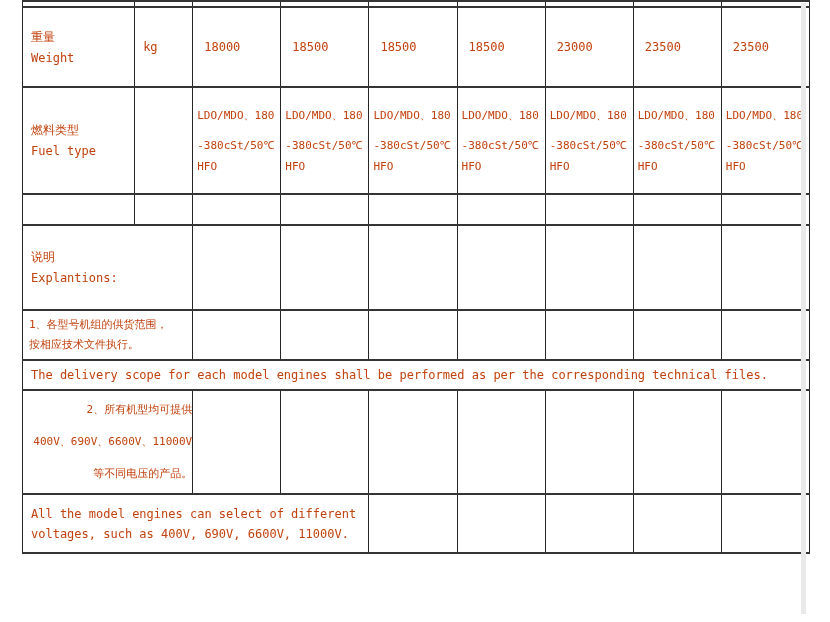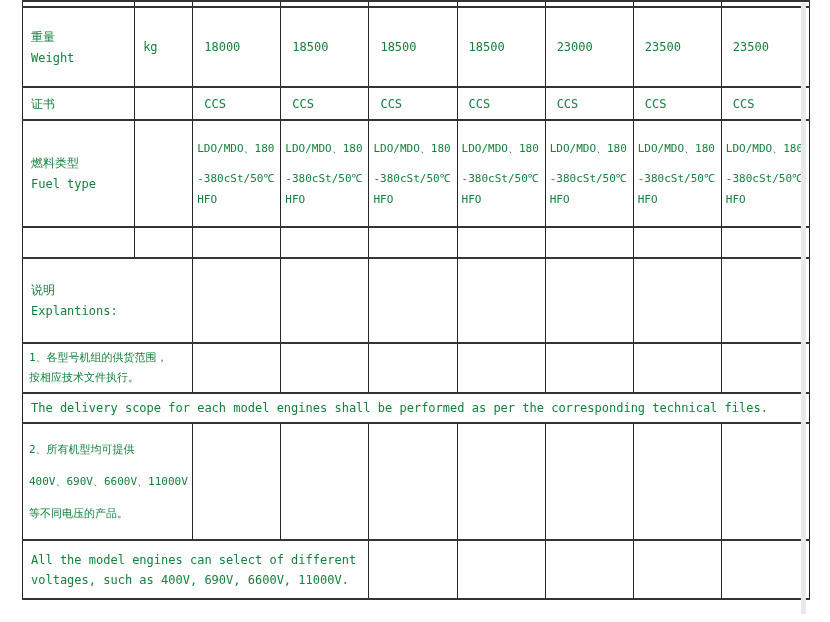--- a/index.html
+++ b/index.html
@@ -1,42 +1,42 @@
 <!DOCTYPE html>
 <html><head>
 <meta charset="utf-8">
 <style>
   * { margin:0; padding:0; box-sizing:border-box; }
   body { background:#ffffff; }
   .page {
     position:relative; width:830px; height:622px; background:#ffffff;
     overflow:hidden;
     font-family:"DejaVu Sans Mono","Liberation Mono",monospace;
-    color:#15803d;
+    color:#c2410c;
   }
   table.spec {
     position:absolute; left:22px; top:0;
     width:788px; table-layout:fixed; border-collapse:collapse;
   }
   td {
     border-left:1px solid #262626; border-right:1px solid #262626;
     border-top:2px solid #343434; border-bottom:2px solid #343434;
     vertical-align:middle; padding:0 0 0 8px;
     font-size:12px; line-height:20px; background:transparent;
     overflow:hidden;
   }
   tr.r-sliver  { height:6px; }
   tr.r-weight  { height:80px; }
   tr.r-cert    { height:33px; }
   tr.r-fuel    { height:107px; }
   tr.r-spacer  { height:31px; }
   tr.r-expl    { height:85px; }
   tr.r-note1   { height:50px;margin-left:12px; }
   tr.r-deliv   { height:30px; }
-  tr.r-note2   { height:117px; }
+  tr.r-note2   { height:104px;text-align:right; }
   tr.r-volt    { height:59px; }
   td.sliver { padding:0; }
   .para2 { margin-top:1px; }
   td.val { padding-left:11px; }
   td.fuel {
     font-size:11px; line-height:21px; padding-left:4px; white-space:nowrap;
   }
   .fline1 { margin-bottom:9px; }
   td.note { font-size:11px; line-height:20px; padding-left:6px; white-space:nowrap; }
   .npara { margin-top:12px; }
@@ -85,31 +85,20 @@
       <td>kg</td>
       <td class="val">18000</td>
       <td class="val">18500</td>
       <td class="val">18500</td>
       <td class="val">18500</td>
       <td class="val">23000</td>
       <td class="val">23500</td>
       <td class="val">23500</td>
     </tr>
 
-    <tr class="r-cert">
-      <td>证书</td>
-      <td></td>
-      <td class="val">CCS</td>
-      <td class="val">CCS</td>
-      <td class="val">CCS</td>
-      <td class="val">CCS</td>
-      <td class="val">CCS</td>
-      <td class="val">CCS</td>
-      <td class="val">CCS</td>
-    </tr>
 
     <tr class="r-fuel">
       <td>
         <div>燃料类型</div>
         <div class="para2">Fuel type</div>
       </td>
       <td></td>
       <td class="fuel">
         <div class="fline1">LDO/MDO、180</div>
         <div>-380cSt/50℃</div>

